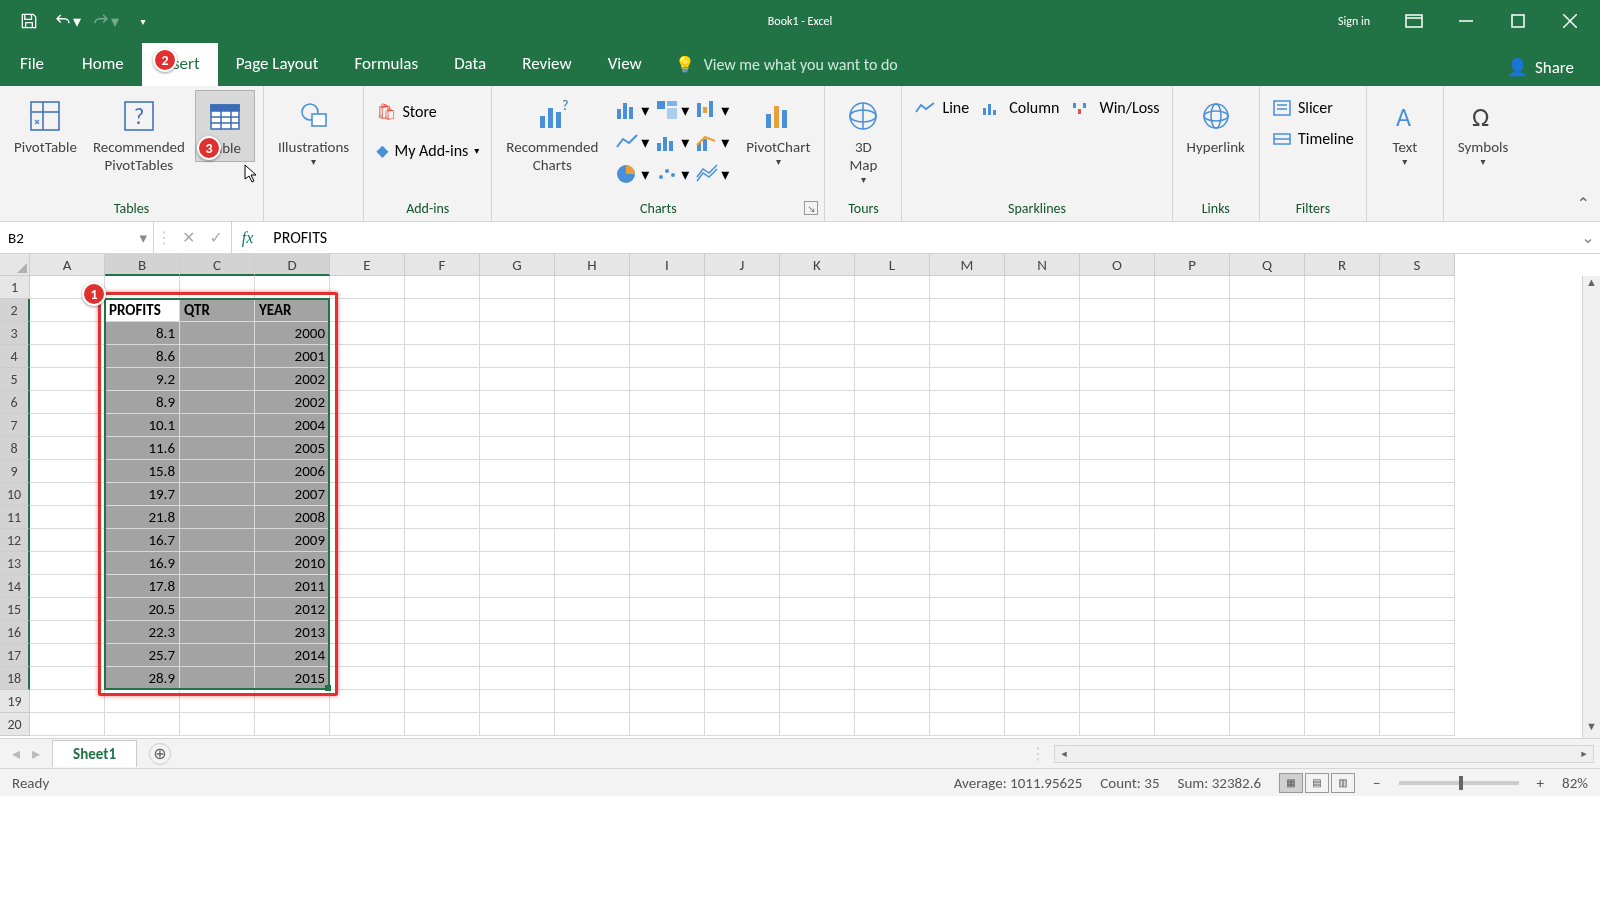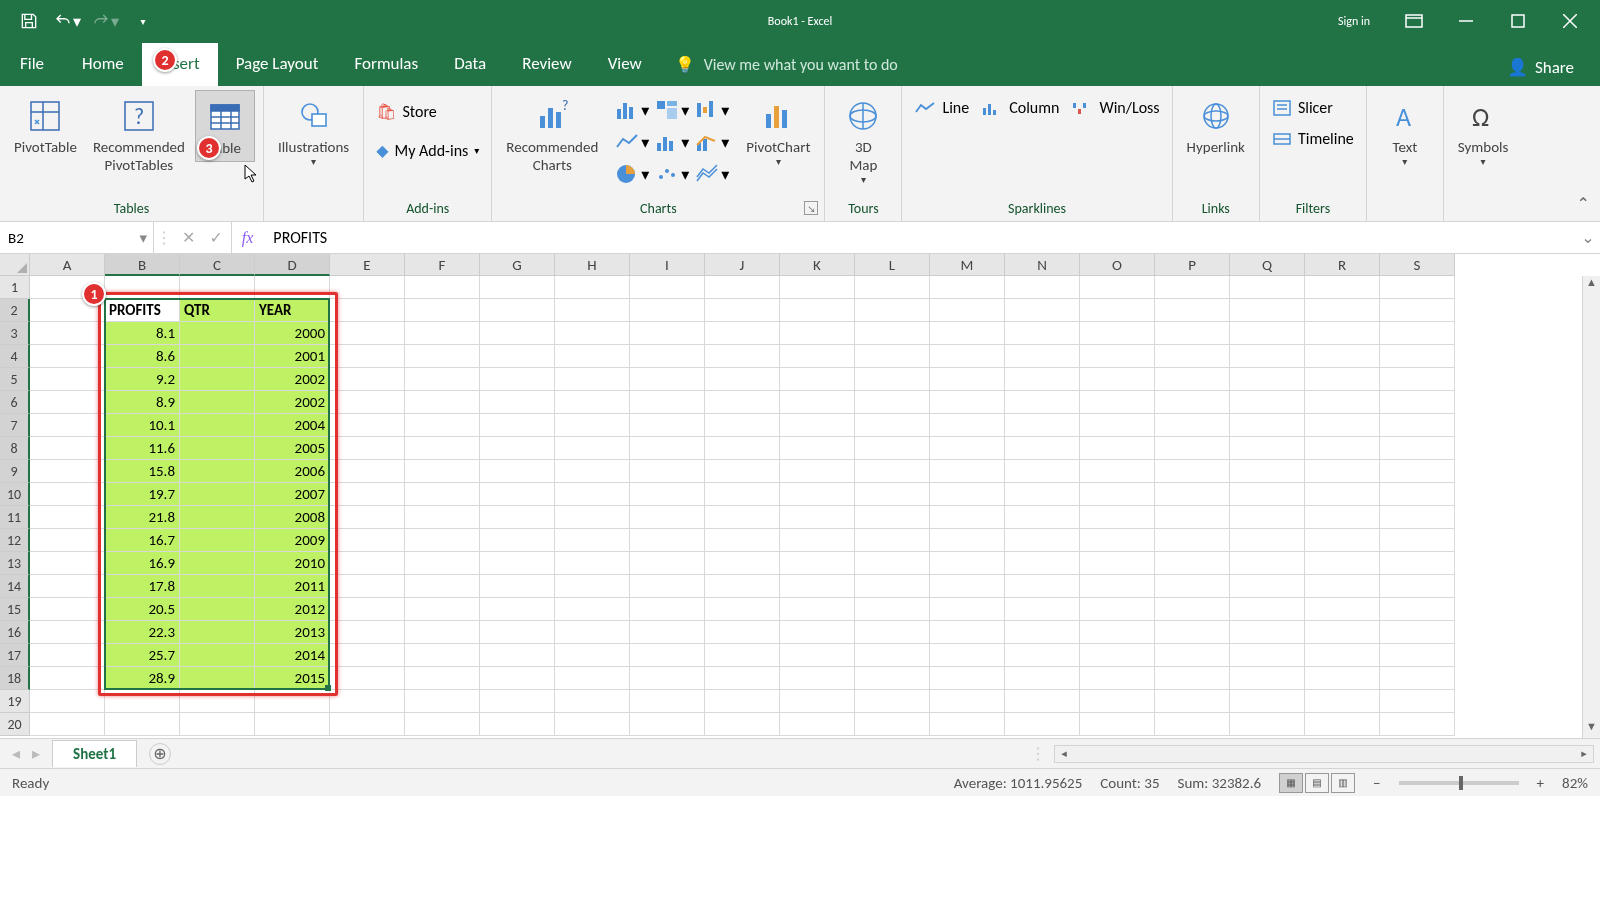--- a/index.html
+++ b/index.html
@@ -36,39 +36,39 @@
 .chart-icons { display: grid; grid-template-columns: repeat(3, 36px); grid-template-rows: repeat(3, 28px); gap: 4px; }
 .chart-icon { display: flex; align-items: center; justify-content: center; }
 .dialog-launcher { position: absolute; bottom: 6px; right: 6px; width: 14px; height: 14px; border: 1px solid #999; font-size: 9px; display: flex; align-items: center; justify-content: center; color: #666; }
 .collapse-rib { position: absolute; right: 10px; bottom: 8px; color: #666; font-size: 16px; }
 
 
 .formula-bar { height: 32px; border-bottom: 1px solid #d4d4d4; display: flex; align-items: center; }
 .name-box { width: 154px; height: 100%; border-right: 1px solid #d4d4d4; display: flex; align-items: center; padding: 0 8px; font-size: 15px; position: relative; }
 .name-box .dd { position: absolute; right: 6px; color: #888; }
 .fb-btns { display: flex; align-items: center; padding: 0 8px; gap: 14px; color: #aaa; border-right: 1px solid #d4d4d4; height: 100%; }
-.fx { font-style: italic; font-family: serif; color: #8b5cf6; padding: 0 10px; }
+.fx { font-style: italic; font-family: serif; color: #0f766e; padding: 0 10px; }
 .formula-input { flex: 1; padding: 0 10px; font-size: 16px; }
 .fb-expand { width: 24px; color: #888; text-align: center; }
 
 
 .grid-wrap { position: relative; height: 484px; }
 .corner { position: absolute; left: 0; top: 0; width: 30px; height: 22px; background: #e6e6e6; border-right: 1px solid #ccc; border-bottom: 1px solid #ccc; }
 .corner::after { content: ""; position: absolute; right: 2px; bottom: 2px; width: 0; height: 0; border-left: 10px solid transparent; border-bottom: 10px solid #b0b0b0; }
 .col-headers { position: absolute; left: 30px; top: 0; right: 18px; height: 22px; display: flex; }
 .col-h { width: 75px; text-align: center; font-size: 15px; color: #444; background: #e6e6e6; border-right: 1px solid #ccc; border-bottom: 1px solid #ccc; line-height: 22px; }
 .col-h.sel { background: #d3d3d3; border-bottom: 2px solid #217346; }
 .row-headers { position: absolute; left: 0; top: 22px; width: 30px; }
 .row-h { height: 23px; text-align: center; font-size: 14px; color: #444; background: #e6e6e6; border-right: 1px solid #ccc; border-bottom: 1px solid #ccc; line-height: 23px; }
 .row-h.sel { background: #d3d3d3; border-right: 2px solid #217346; }
 .cells { position: absolute; left: 30px; top: 22px; right: 18px; bottom: 0; }
 .cell-row { display: flex; height: 23px; }
 .cell { width: 75px; border-right: 1px solid #d9d9d9; border-bottom: 1px solid #d9d9d9; font-size: 15px; padding: 0 4px; line-height: 22px; color: #000; overflow: hidden; white-space: nowrap; }
 .cell.r { text-align: right; }
-.cell.sel { background: #bef264; }
+.cell.sel { background: #a3a3a3; }
 .cell.header-row { font-weight: bold; }
 .selection-border { position: absolute; border: 2px solid #217346; pointer-events: none; }
 .active-corner { position: absolute; width: 6px; height: 6px; background: #217346; right: -3px; bottom: -3px; }
 .annot { position: absolute; pointer-events: none; }
 .red-box { position: absolute; border: 3px solid #e03030; border-radius: 2px; box-shadow: 0 0 4px rgba(224,48,48,0.6); pointer-events: none; }
 .callout { width: 24px; height: 24px; border-radius: 50%; background: #e03030; color: #fff; font-size: 14px; font-weight: bold; display: flex; align-items: center; justify-content: center; border: 2px solid #fff; box-shadow: 0 1px 3px rgba(0,0,0,0.4); }
 .vscroll { position: absolute; right: 0; top: 22px; bottom: 0; width: 18px; background: #f0f0f0; border-left: 1px solid #d4d4d4; }
 .vscroll .arrow { height: 18px; text-align: center; font-size: 11px; color: #666; }
 .cursor-arrow { position: absolute; pointer-events: none; }
 

